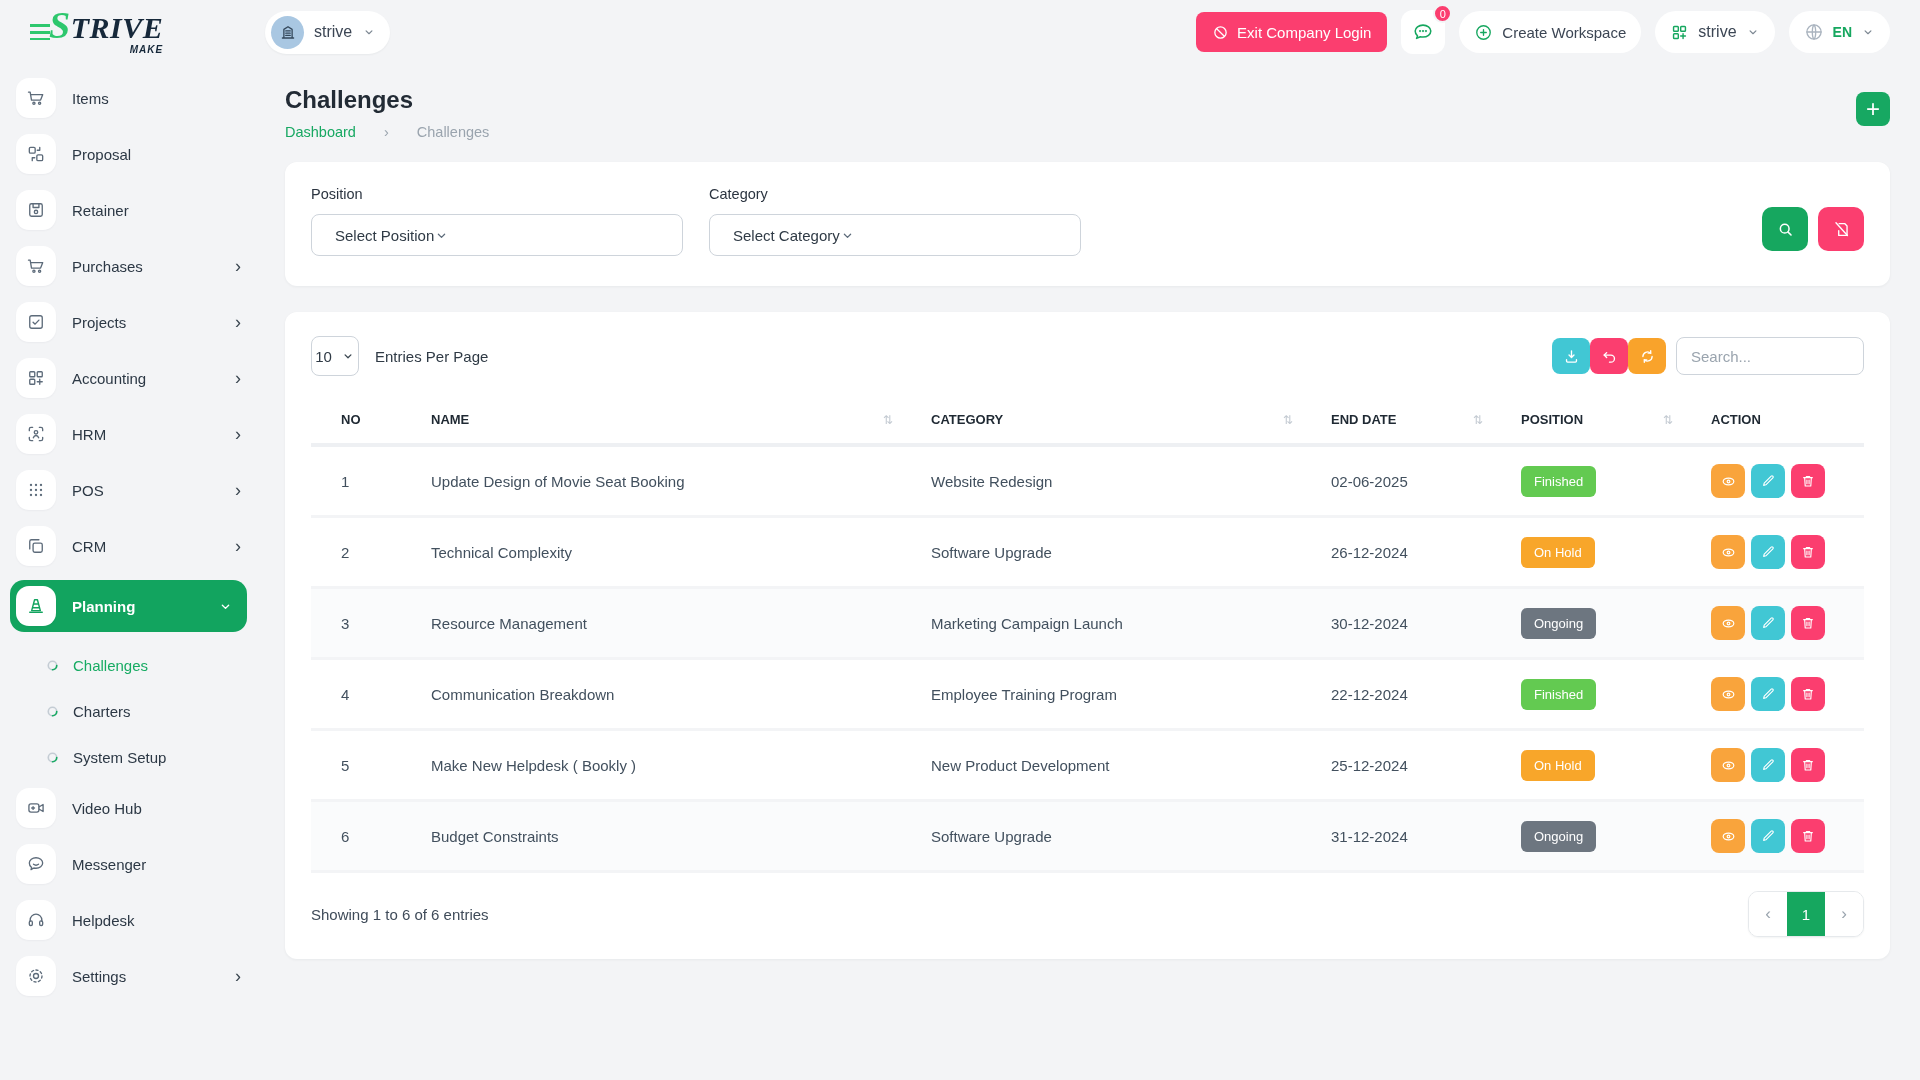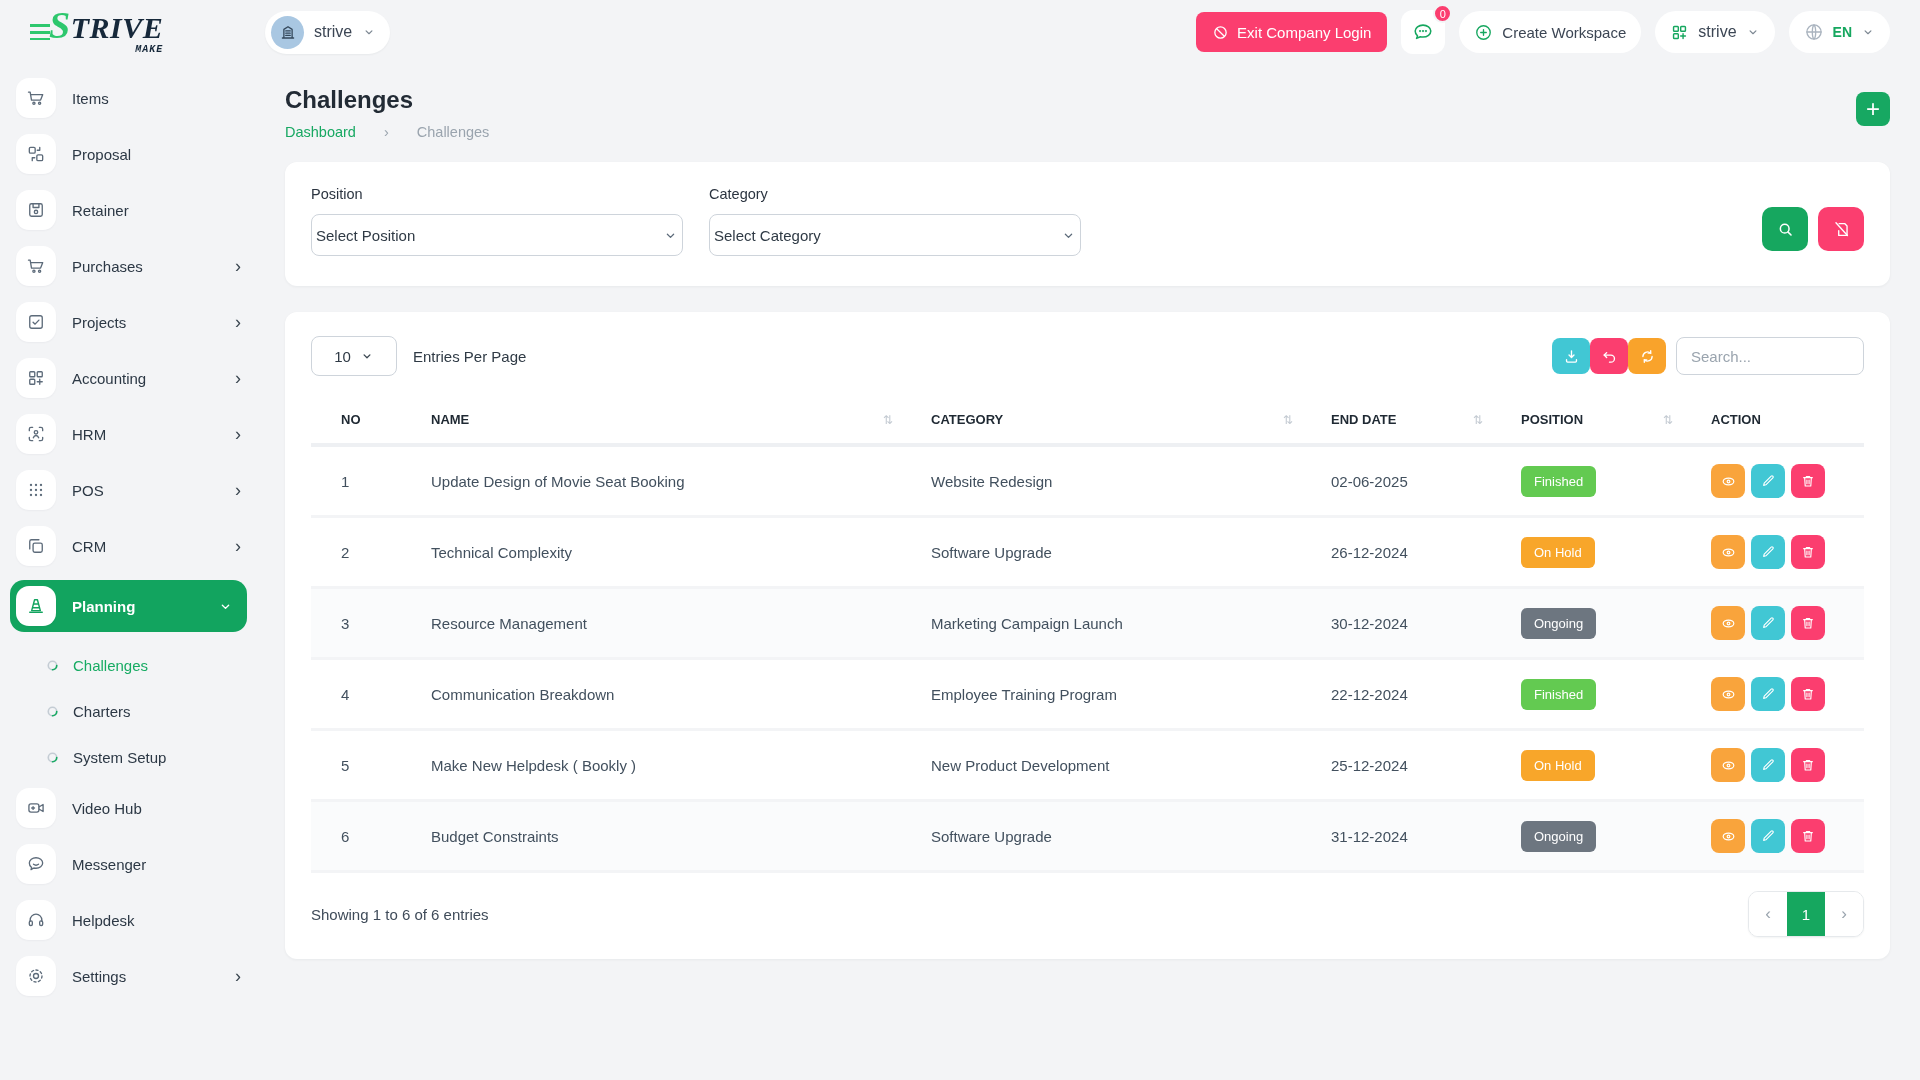--- a/index.html
+++ b/index.html
@@ -9,21 +9,21 @@
 
   
   .topbar{height:64px;display:flex;align-items:center;padding:0 30px 0 0}
   .logo-wrap{width:265px;padding-left:30px;display:flex;align-items:center}
   .logo{display:flex;flex-direction:column;line-height:1;cursor:pointer}
   .logo-row{display:flex;align-items:flex-end}
   .logo-lines{width:20px;height:16px;margin-right:-1px;margin-bottom:3px;
     background:repeating-linear-gradient(to bottom,#2dc76d 0 3px,transparent 3px 7px)}
   .logo-main{font-family:"Liberation Serif",serif;font-style:italic;font-weight:700;font-size:30px;letter-spacing:.5px;color:#16283a}
   .logo-s{color:#2dc76d;font-size:38px;line-height:.8}
-  .logo-tag{font-family:Liberation Mono, monospace;font-style:italic;font-weight:700;font-size:10px;color:#16283a;align-self:flex-end;margin-top:2px;letter-spacing:1px}
+  .logo-tag{font-family:Liberation Sans, sans-serif;font-style:italic;font-weight:700;font-size:10px;color:#16283a;align-self:flex-end;margin-top:2px;letter-spacing:1px}
   .ws-pill{display:flex;align-items:center;gap:10px;background:#fff;border-radius:24px;padding:5px 14px 5px 6px;cursor:pointer;box-shadow:0 1px 2px rgba(20,30,40,.05)}
   .ws-avatar{width:33px;height:33px;border-radius:50%;background:#a9c7e2;display:flex;align-items:center;justify-content:center;color:#33475a}
   .ws-name{font-size:16px;color:#3c4654}
   .chev{color:#7c8792}
   .topbar-right{margin-left:auto;display:flex;align-items:center;gap:14px}
   .btn-exit{background:#fb3e6f;color:#fff;border:none;border-radius:8px;height:40px;padding:0 16px;font-size:15px;display:flex;align-items:center;gap:8px;cursor:pointer;font-family:inherit}
   .icon-tile{position:relative;width:44px;height:44px;background:#fff;border-radius:12px;display:flex;align-items:center;justify-content:center;cursor:pointer;color:#16a75f}
   .chat-badge{position:absolute;top:-6px;right:-7px;min-width:19px;height:19px;border-radius:10px;background:#fb3e6f;color:#fff;font-size:11px;display:flex;align-items:center;justify-content:center;border:2px solid #f3f4f6}
   .pill{display:flex;align-items:center;gap:9px;background:#fff;border-radius:24px;height:42px;padding:0 15px;font-size:15px;color:#3c4654;cursor:pointer}
   .pill .lang{color:#16a75f;font-weight:700;font-size:14px}
@@ -51,30 +51,30 @@
   .breadcrumb{margin-top:10px;font-size:14.5px;display:flex;gap:28px;align-items:center}
   .bc-home{color:#17a862;cursor:pointer}
   .bc-sep,.bc-current{color:#9aa4ae}
   .btn-add{margin-left:auto;margin-top:6px;width:34px;height:34px;border-radius:8px;background:#17a862;color:#fff;border:none;font-size:24px;line-height:1;display:flex;align-items:center;justify-content:center;cursor:pointer;font-family:inherit}
 
   
   .card{background:#fff;border-radius:12px;box-shadow:0 1px 3px rgba(25,35,45,.05)}
   .filter-card{padding:24px 26px 30px;display:flex;margin-bottom:26px}
   .fgroup{width:372px;margin-right:26px}
   .flabel{font-size:14.5px;color:#2b3440;margin-bottom:12px}
-  .fselect{height:42px;border:1px solid #ced4db;border-radius:8px;display:flex;align-items:center;justify-content:space-between;padding:0 4px;font-size:15px;color:#2f3a45;background:#fff;cursor:pointer}
+  .fselect{height:42px;border:1px solid #ced4db;border-radius:8px;display:flex;align-items:center;padding:0 23px;font-size:15px;color:#2f3a45;background:#fff;cursor:pointer}
   .filter-actions{margin-left:auto;display:flex;gap:10px;align-self:center;margin-top:16px}
   .btn-sq{width:46px;height:44px;border:none;border-radius:10px;display:flex;align-items:center;justify-content:center;cursor:pointer;color:#fff}
   .btn-sq--search{background:#16a75f}
   .btn-sq--clear{background:#fb3e6f}
 
   
   .table-card{padding:24px 26px 22px}
   .toolbar{display:flex;align-items:center}
-  .pp-select{width:86px;height:40px;border:1px solid #ced4db;border-radius:8px;display:flex;align-items:center;justify-content:center;gap:9px;font-size:15px;color:#2f3a45;cursor:pointer;background:#fff}
+  .pp-select{width:48px;height:40px;border:1px solid #ced4db;border-radius:8px;display:flex;align-items:center;justify-content:center;gap:9px;font-size:15px;color:#2f3a45;cursor:pointer;background:#fff}
   .pp-label{margin-left:16px;font-size:15px;color:#2f3a45}
   .toolbar-right{margin-left:auto;display:flex;align-items:center;}
   .btn-mini{width:38px;height:36px;border:none;border-radius:8px;display:flex;align-items:center;justify-content:center;cursor:pointer;color:#fff}
   .btn-mini--dl{background:#41c7d4}
   .btn-mini--undo{background:#fb3e6f}
   .btn-mini--refresh{background:#f9a32b}
   .search-input{margin-left:10px;width:188px;height:38px;border:1px solid #ced4db;border-radius:8px;padding:0 14px;font-size:15px;color:#2f3a45;outline:none;font-family:inherit;background:#fff}
   .search-input::placeholder{color:#9aa4ae}
 
   table{width:100%;border-collapse:collapse;margin-top:20px}

